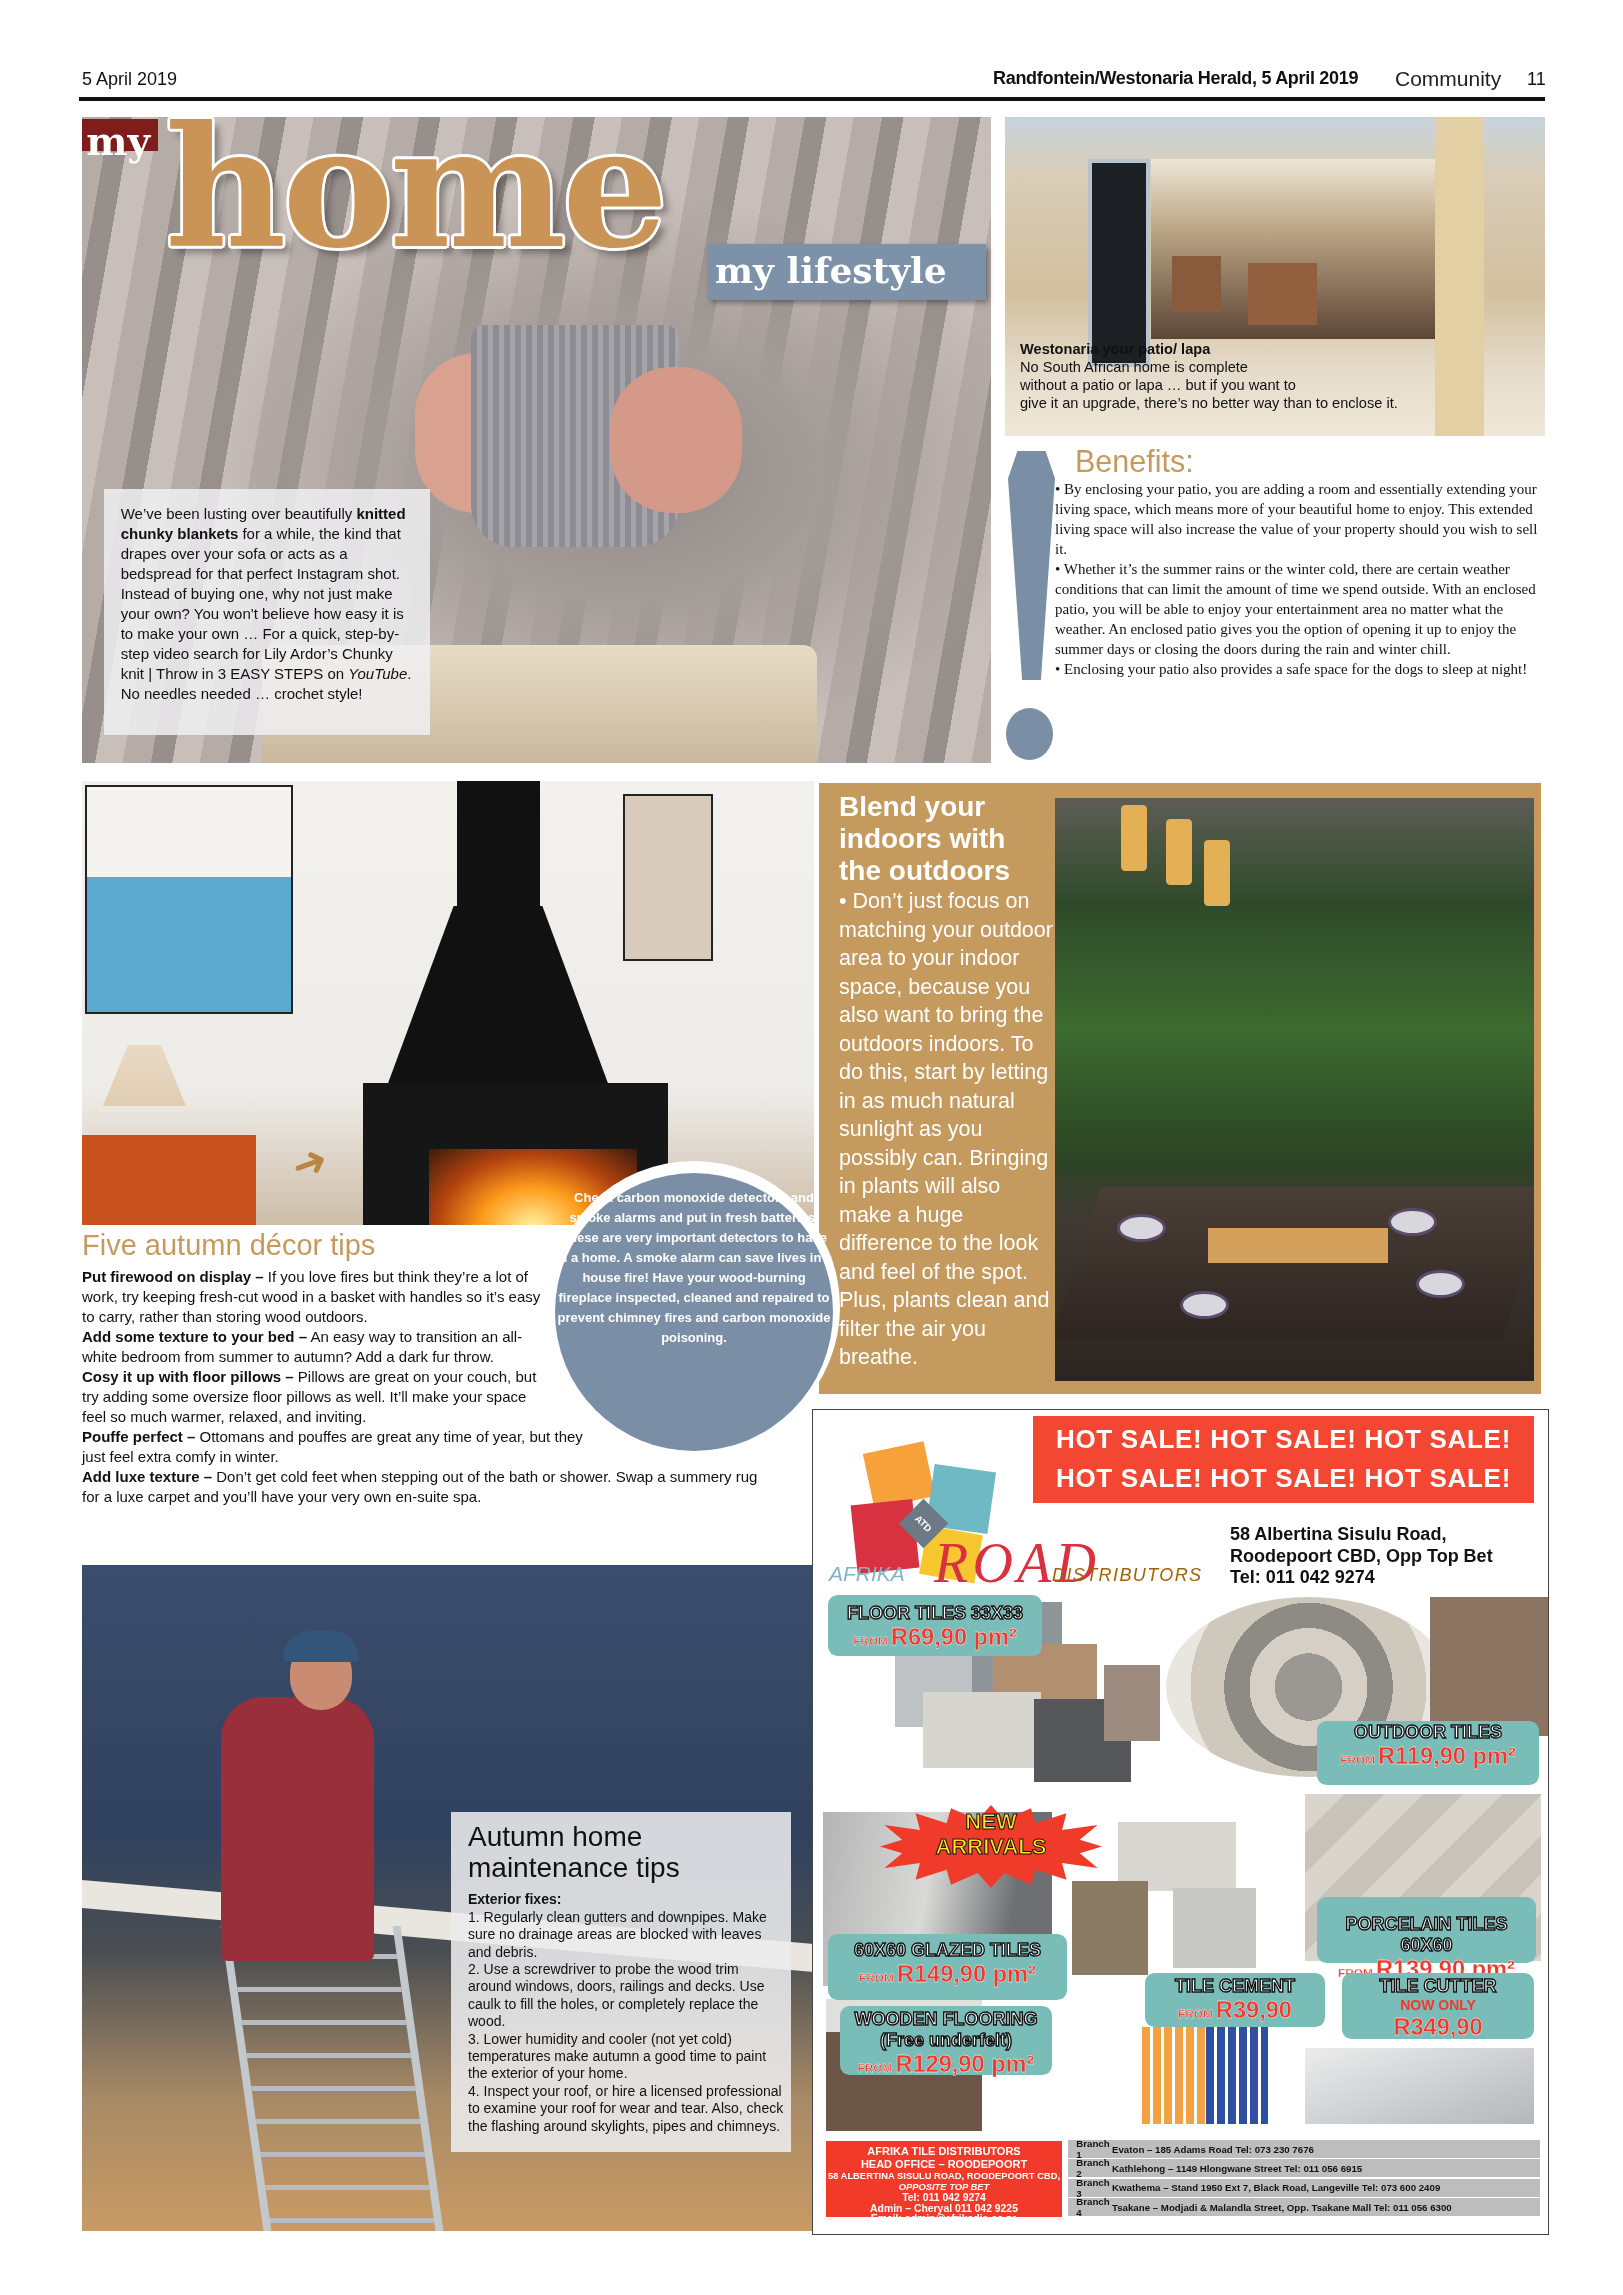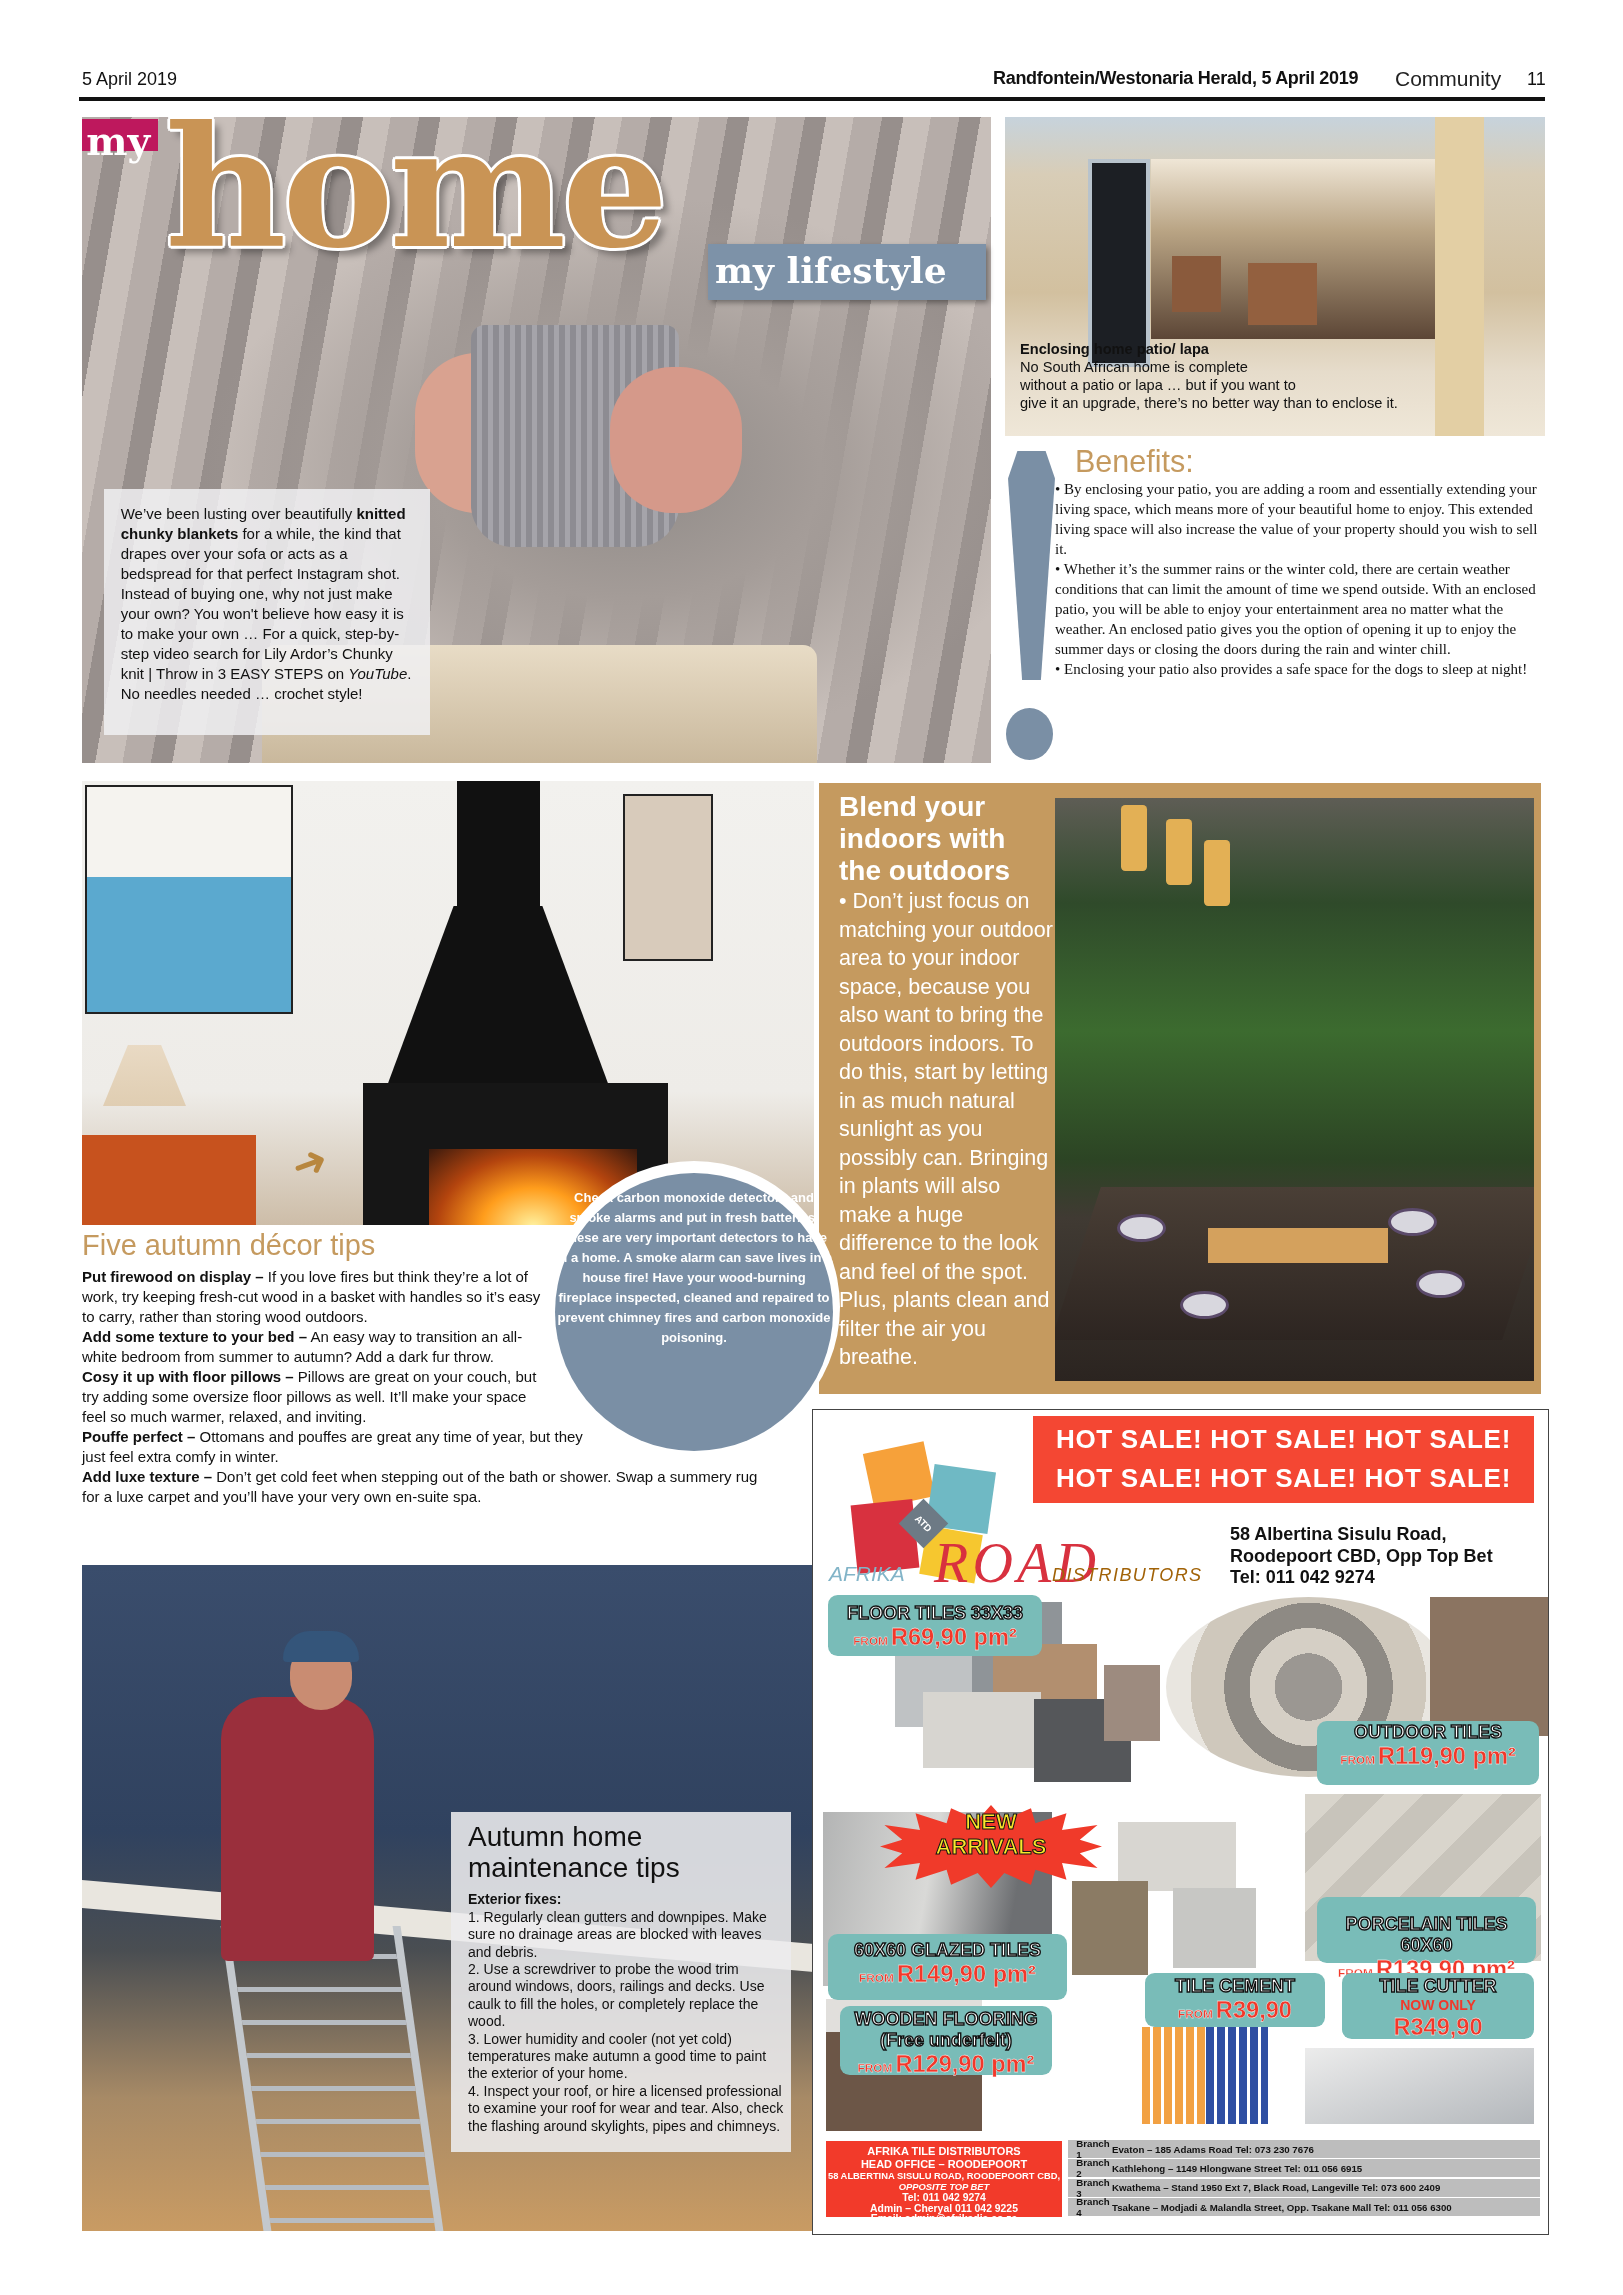--- a/index.html
+++ b/index.html
@@ -15,21 +15,21 @@
 
   
   .hero { left: 82px; top: 117px; width: 909px; height: 646px; background:
       radial-gradient(ellipse at 60% 55%, #8f8a87 0%, #a49c98 25%, transparent 55%),
       repeating-linear-gradient(100deg, #b5aca8 0 28px, #978f8c 28px 49px, #c8bfba 49px 76px),
       #b3aaa6; overflow: hidden; }
   .hero .mug { left: 389px; top: 208px; width: 208px; height: 222px; border-radius: 14px 14px 42px 42px; background: repeating-linear-gradient(90deg,#8d8c92 0 5.6px,#a5a4aa 5.6px 11px); }
   .hero .hand1 { left: 333px; top: 236px; width: 139px; height: 160px; border-radius: 62px; background: #d9a290; }
   .hero .hand2 { left: 528px; top: 250px; width: 132px; height: 146px; border-radius: 62px; background: #d5998a; }
   .hero .book { left: 180px; top: 528px; width: 555px; height: 118px; background: linear-gradient(180deg,#e8dcc6,#c9b89c); border-radius: 14px 14px 0 0; }
-  .my-box { left: 82px; top: 119px; width: 76px; height: 32px; background: #be185d; color: #fff; font-family: "DejaVu Serif", serif; font-weight: bold; font-size: 39px; line-height: 44px; padding-left: 4.2px; }
+  .my-box { left: 82px; top: 119px; width: 76px; height: 32px; background: #7f1d1d; color: #fff; font-family: "DejaVu Serif", serif; font-weight: bold; font-size: 39px; line-height: 44px; padding-left: 4.2px; }
   .home-word { left: 165px; top: 104px; font-family: "DejaVu Serif", serif; font-weight: bold; font-size: 167px; color: #c99455; letter-spacing: -4.2px; line-height: 167px;
       text-shadow: 2.8px 0 #fff, -2.8px 0 #fff, 0 2.8px #fff, 0 -2.8px #fff, 2.1px 2.1px #fff, -2.1px -2.1px #fff, 2.1px -2.1px #fff, -2.1px 2.1px #fff, 7px 7px 7px rgba(0,0,0,.35); }
   .lifestyle-box { left: 708px; top: 244px; width: 278px; height: 56px; background: #7d92a8; color: #fff; font-family: "DejaVu Serif", serif; font-weight: bold; font-size: 36px; line-height: 53px; padding-left: 7px; box-shadow: 2.8px 2.8px 5.6px rgba(0,0,0,.4); }
   .knit-box { left: 104px; top: 489px; width: 326px; height: 246px; background: rgba(240,240,242,0.85); padding: 15.3px 16.7px; font-size: 15px; line-height: 20px; color: #111; }
   .knit-box b { font-weight: bold; }
 
   
   .patio-img { left: 1005px; top: 117px; width: 540px; height: 319px; background:
       linear-gradient(180deg, #c7d3dc 0%, #d8cdb7 18%, #d2c09f 55%, #e6dccb 80%, #efe7d8 100%); overflow: hidden; }
   .patio-img .opening { left: 146px; top: 42px; width: 292px; height: 180px; background: linear-gradient(180deg,#efe6d6 0%, #b9a484 40%, #5c4636 100%); }
@@ -146,21 +146,21 @@
 </div>
 
 <div class="abs patio-img">
   <div class="abs opening"></div>
   <div class="abs door"></div>
   <div class="abs chair1"></div>
   <div class="abs chair2"></div>
   <div class="abs pillar"></div>
 </div>
 <div class="abs patio-caption">
-  <div class="t">Enclosing home patio/ lapa</div>
+  <div class="t">Westonaria your patio/ lapa</div>
   <div>No South African home is complete</div>
   <div>without a patio or lapa … but if you want to</div>
   <div>give it an upgrade, there’s no better way than to enclose it.</div>
 </div>
 
 <div class="abs excl-bar"></div>
 <div class="abs excl-dot"></div>
 <div class="abs benefits-title">Benefits:</div>
 <div class="abs benefits-body">
   <p>• By enclosing your patio, you are adding a room and essentially extending your living space, which means more of your beautiful home to enjoy. This extended living space will also increase the value of your property should you wish to sell it.</p>

